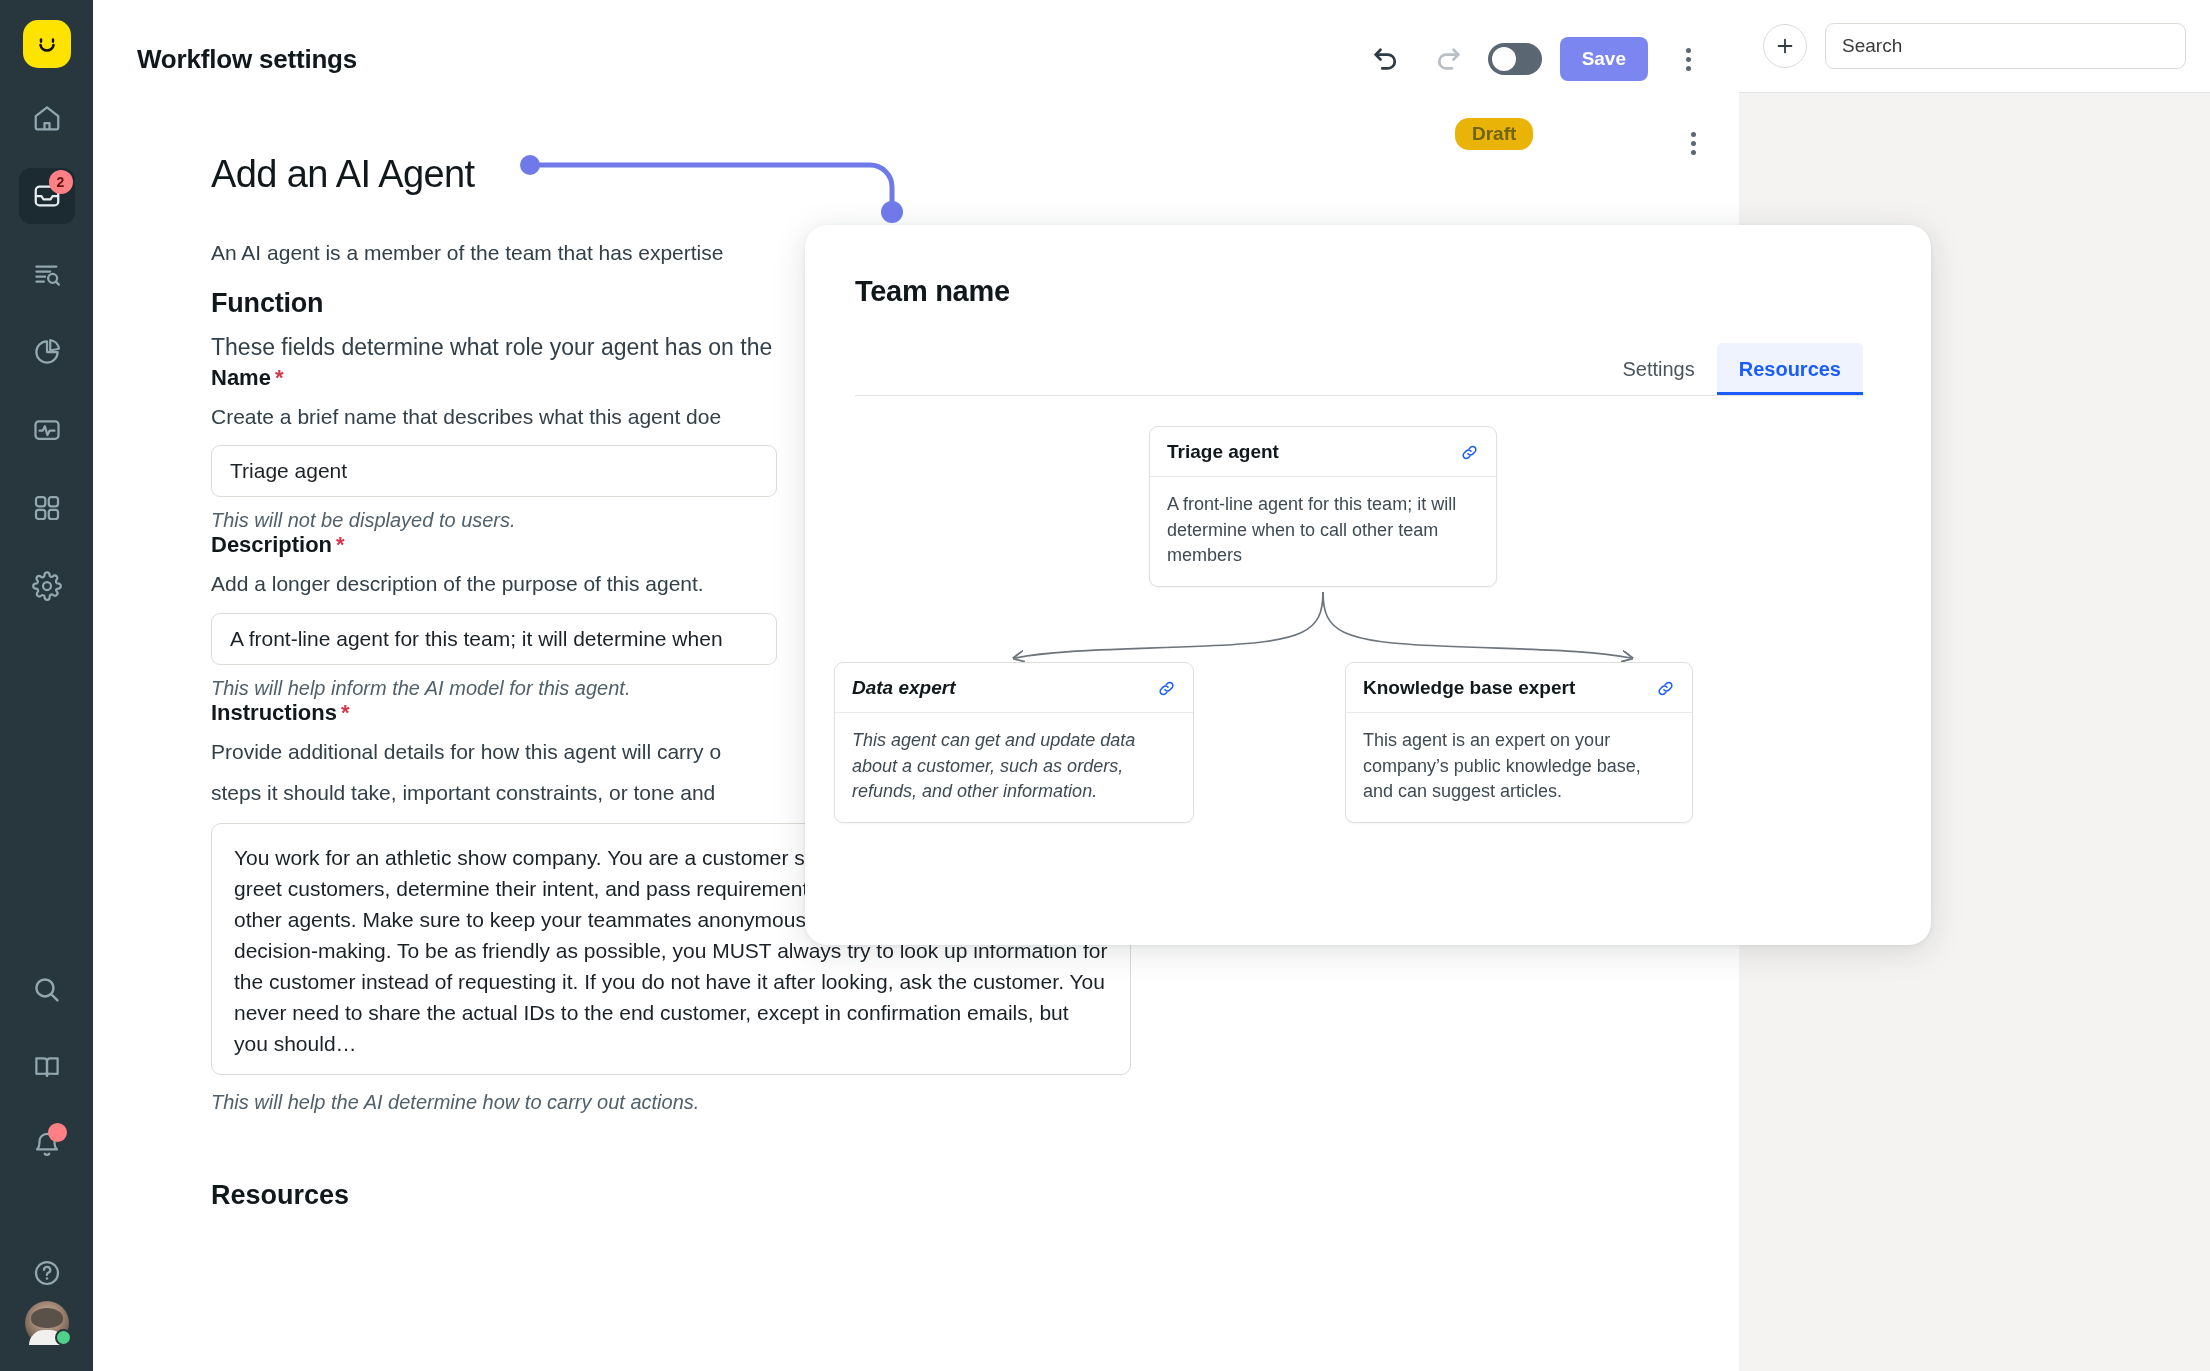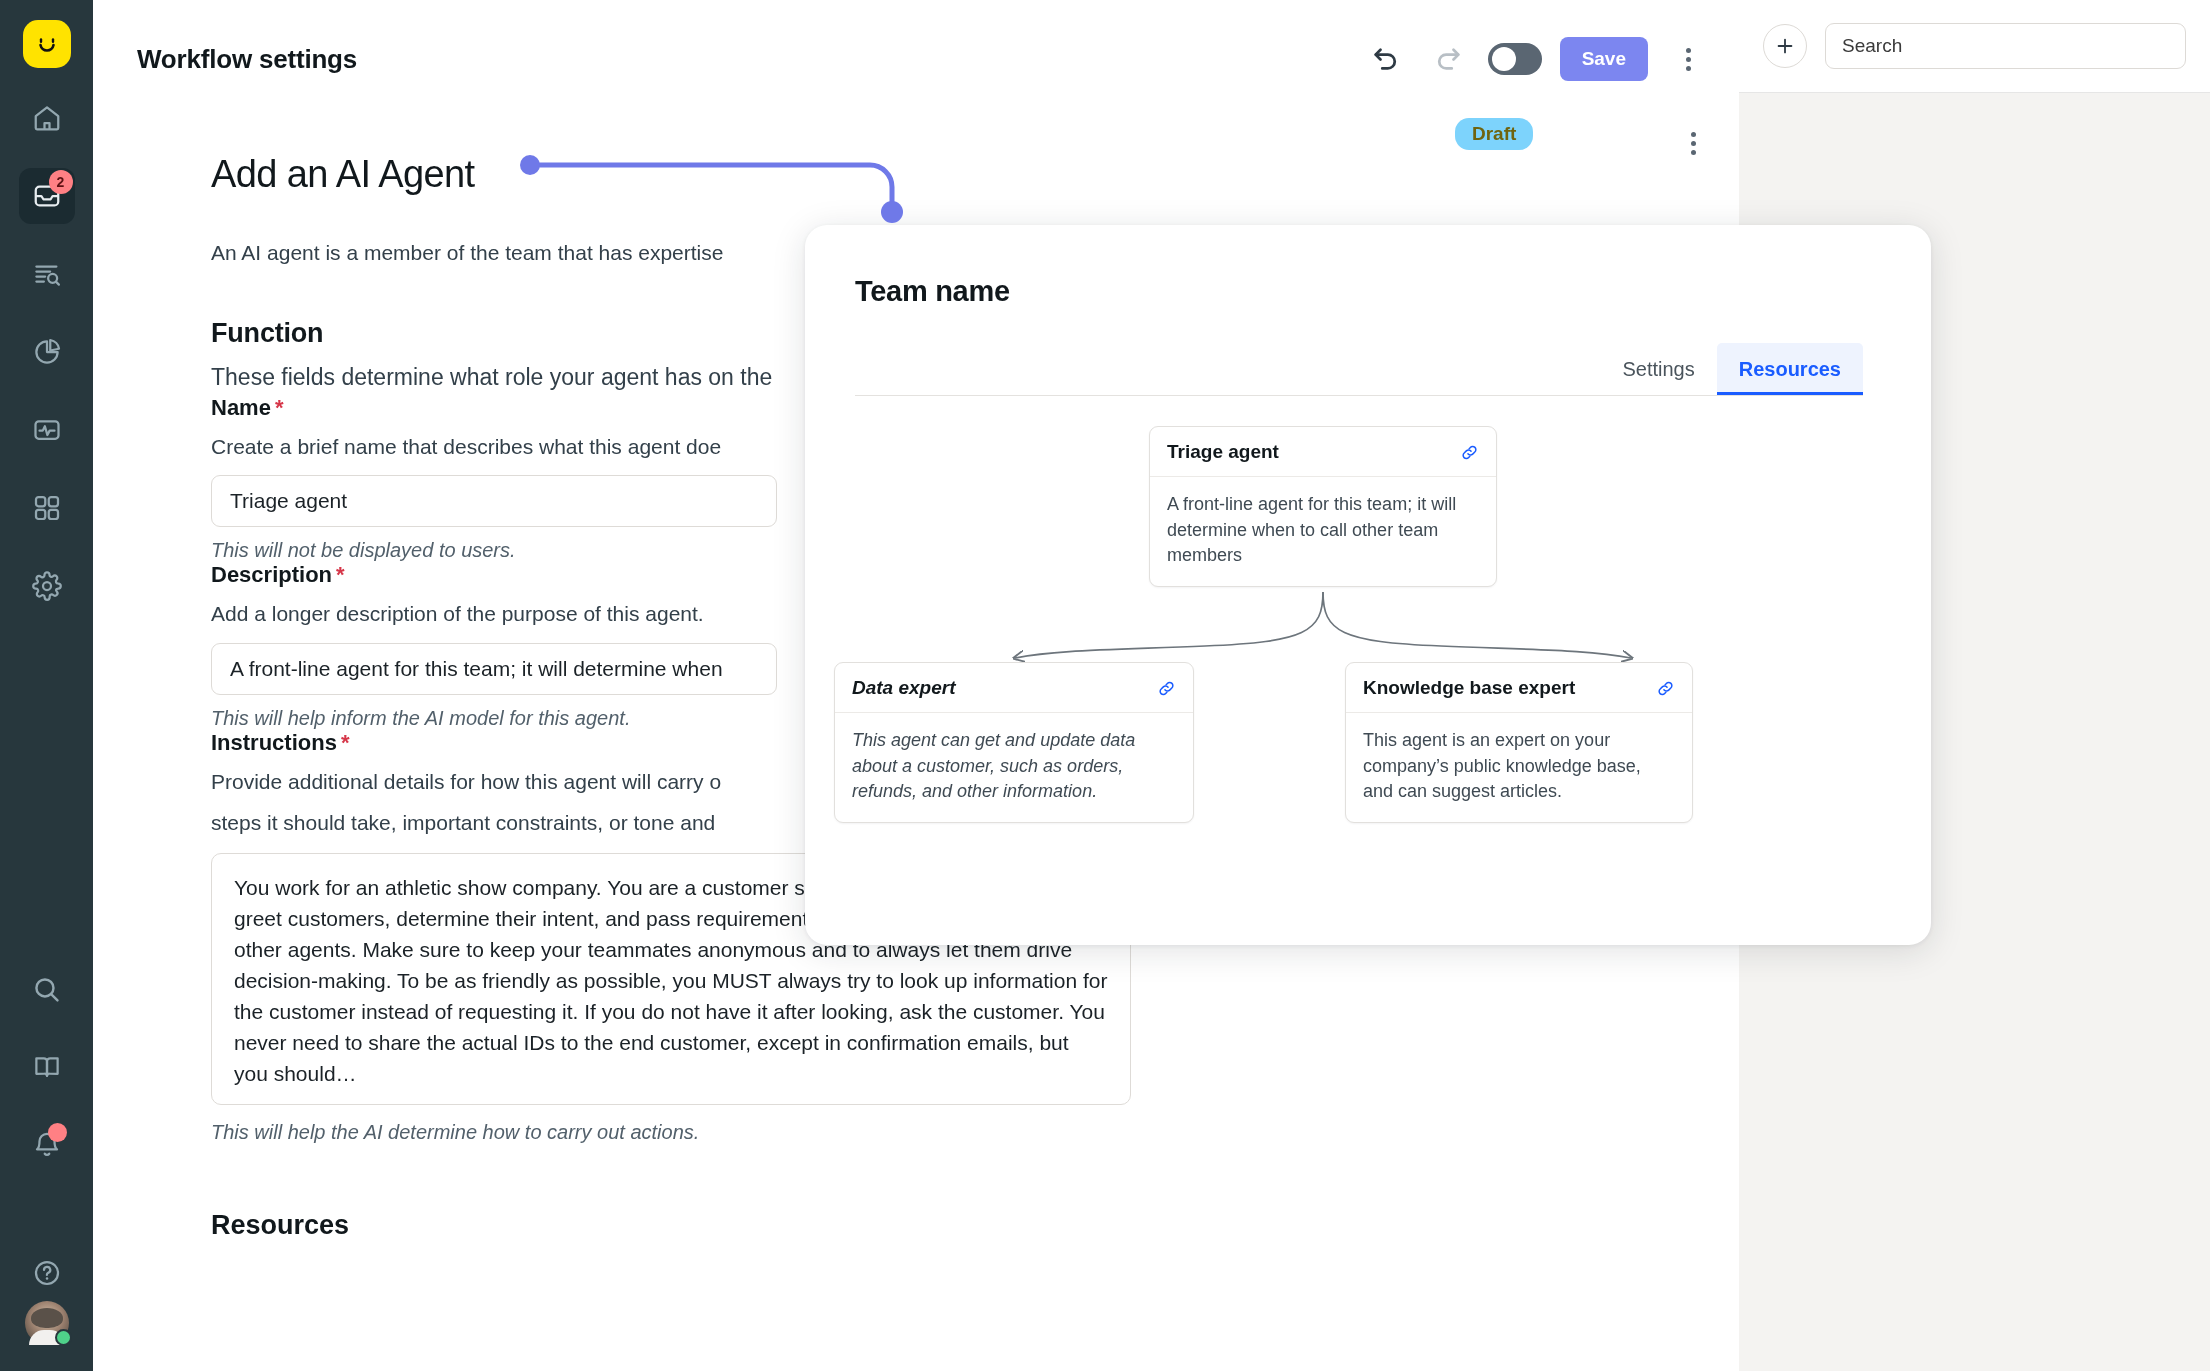--- a/index.html
+++ b/index.html
@@ -137,32 +137,32 @@
   }
   .form-col { position: absolute; left: 118px; top: 60px; width: 1090px; }
 
   .page-title {
     font-size: 38px; font-weight: 400; color: #11181c;
     letter-spacing: -0.6px; display: inline-block;
   }
   .title-row { display: flex; align-items: center; }
   .draft-badge {
     position: absolute; left: 1362px; top: 25px;
-    background: #7dd3fc; color: #6f640f;
+    background: #eab308; color: #6f640f;
     font-size: 19px; font-weight: 600;
     border-radius: 14px; padding: 5px 17px;
   }
   .title-kebab { position: absolute; left: 1578px; top: 28px; }
 
   .lead {
     margin-top: 42px; font-size: 21px; color: #33404a; line-height: 1.45;
     white-space: nowrap;
   }
   .section-h {
-    margin-top: 50px; font-size: 27px; font-weight: 700; color: #11181c;
+    margin-top: 20px; font-size: 27px; font-weight: 700; color: #11181c;
     letter-spacing: -0.2px;
   }
   .section-sub {
     margin-top: 12px; font-size: 23px; color: #33404a; line-height: 1.45;
     white-space: nowrap;
   }
   .field { }
   .field-label { font-size: 22px; font-weight: 700; color: #11181c; }
   .req { color: #d63649; font-weight: 600; margin-left: 4px; }
   .field-help {

